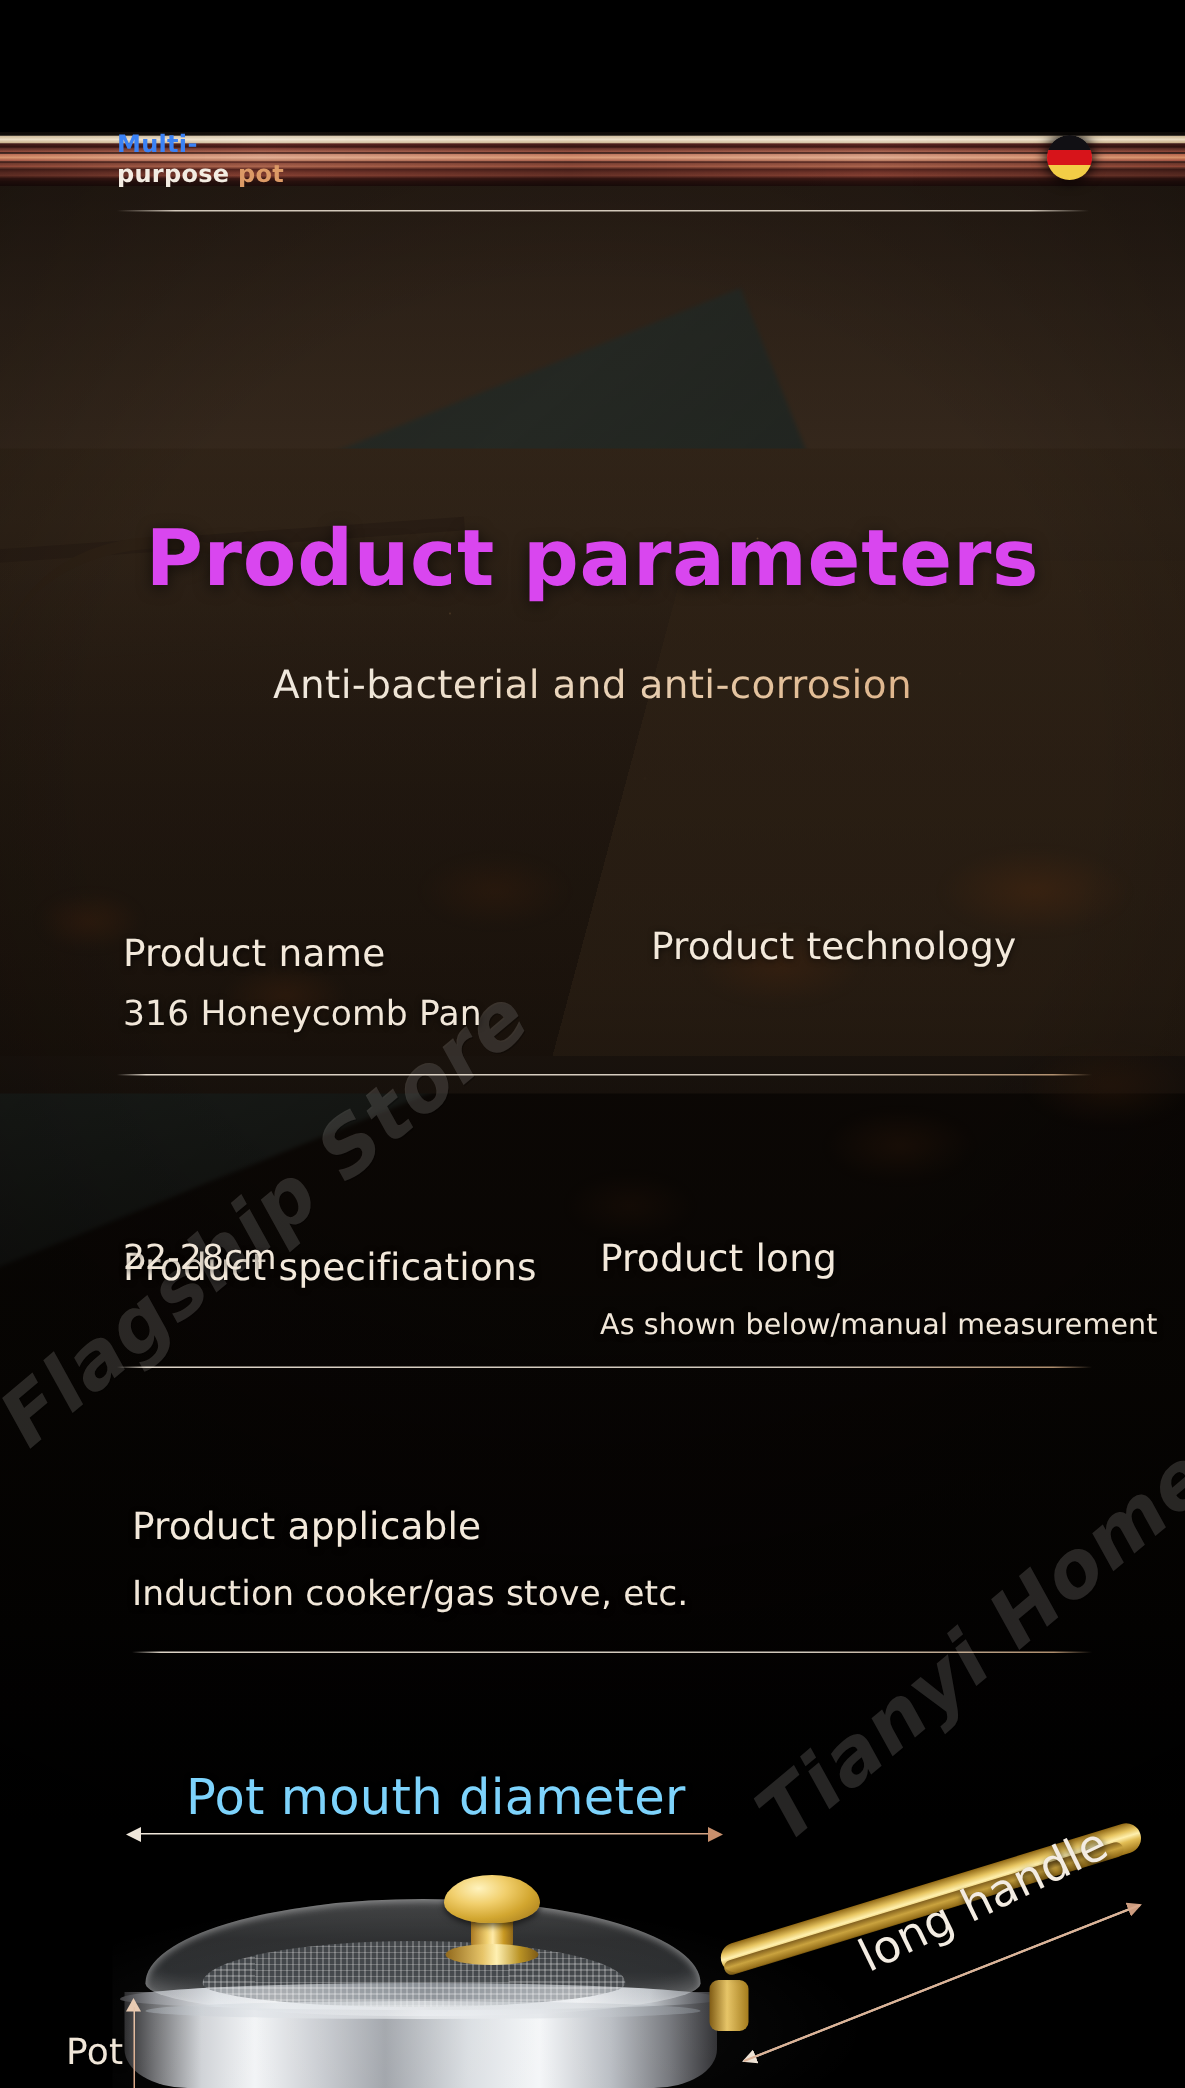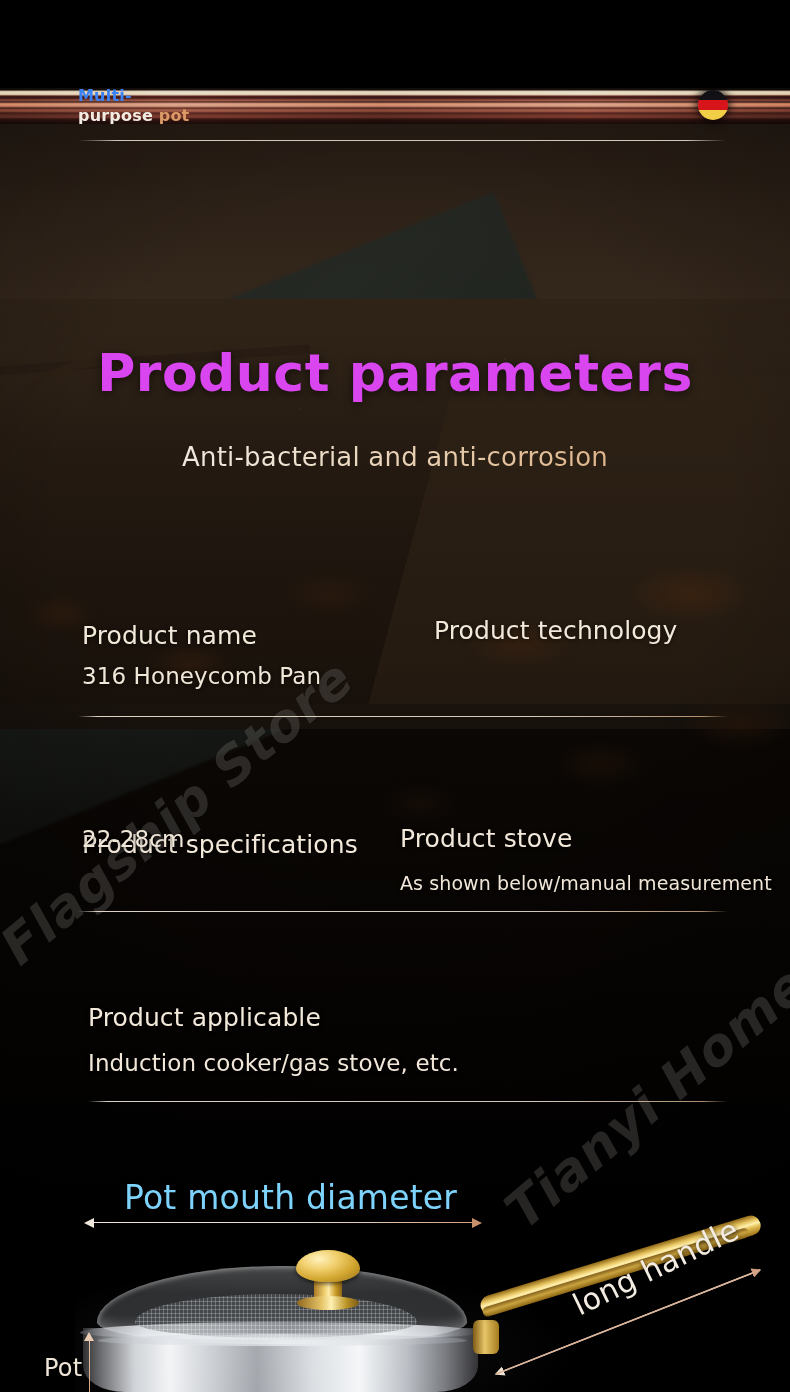--- a/index.html
+++ b/index.html
@@ -418,21 +418,21 @@
 
   <div class="specs">
 
     <div class="cell c-label r1-l">Product name</div>
     <div class="cell c-value r1-v">316 Honeycomb Pan</div>
     <div class="cell c-label r1-l2">Product technology</div>
     <div class="rule rule1"></div>
 
     <div class="cell c-label r2-l">Product specifications</div>
     <div class="cell c-value r2-v">22-28cm</div>
-    <div class="cell c-label r2-l2">Product stove</div>
+    <div class="cell c-label r2-l2">Product long</div>
     <div class="cell c-value sm r2-v2">As shown below/manual measurement</div>
     <div class="rule rule2"></div>
 
     <div class="cell c-value r3-v">Induction cooker/gas stove, etc.</div>
     <div class="cell c-label r3-l">Product applicable</div>
     <div class="rule rule3"></div>
   </div>
 
   <div class="dim-mouth-label">Pot mouth diameter</div>
   <div class="dim-mouth-arrow">

